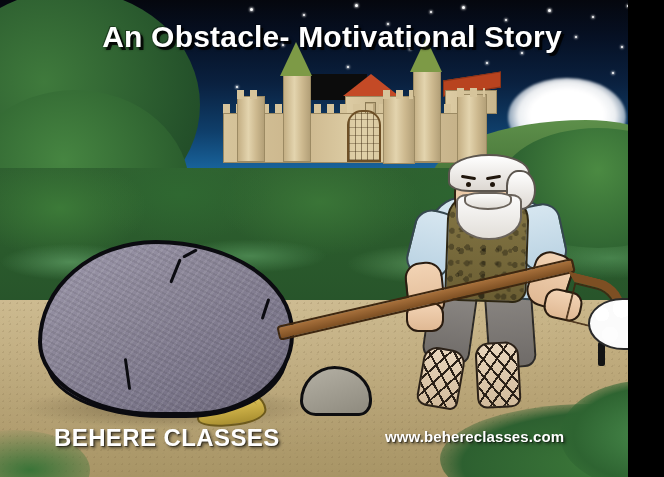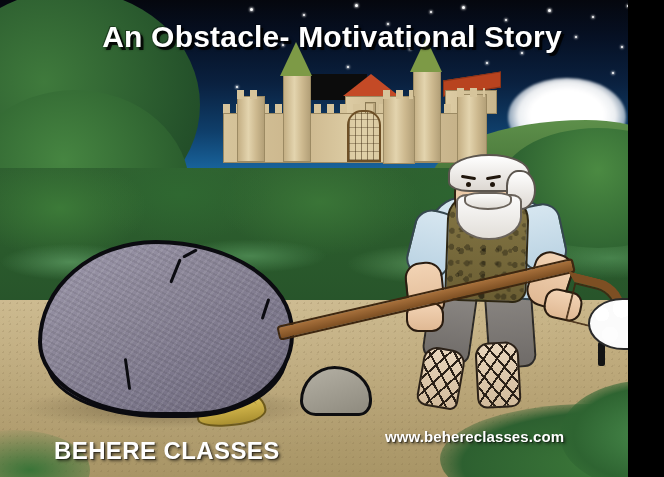--- a/index.html
+++ b/index.html
@@ -274,21 +274,21 @@
       2px 2px 3px rgba(0,0,0,.85),
       -1px -1px 0 rgba(0,0,0,.35);
     z-index:60;
     white-space:nowrap;
   }
   .brand{
     position:absolute;left:54px;top:424px;
     font-size:24px;font-weight:bold;color:#ffffff;
     letter-spacing:.4px;
     text-shadow:2px 2px 3px rgba(0,0,0,.55),1px 1px 0 rgba(0,0,0,.4);
-    z-index:60;white-space:nowrap;margin-top:13px;
+    z-index:60;white-space:nowrap;
   }
   .url{
     position:absolute;left:385px;top:428px;
     font-size:15px;font-weight:bold;color:#ffffff;
     letter-spacing:.1px;
     text-shadow:2px 2px 3px rgba(0,0,0,.55),1px 1px 0 rgba(0,0,0,.4);
     z-index:60;white-space:nowrap;
   }
 </style>
 </head>

